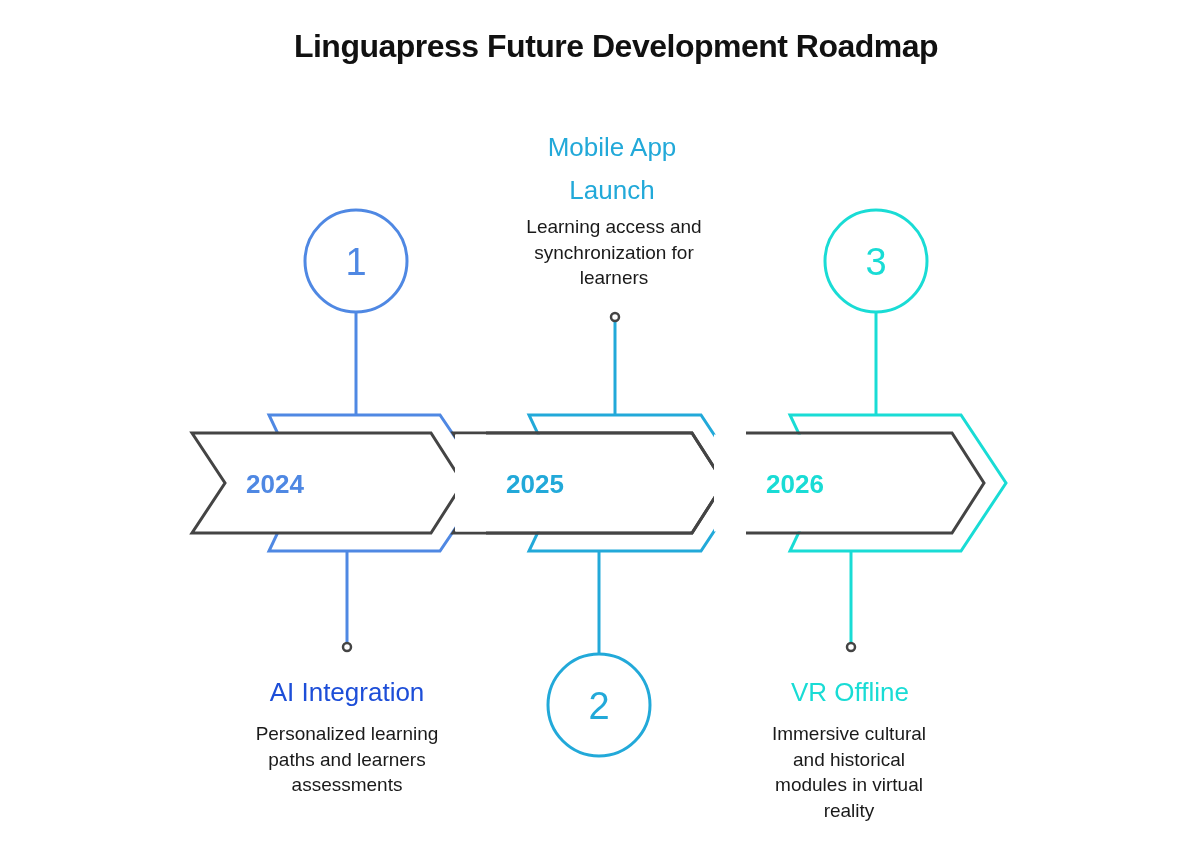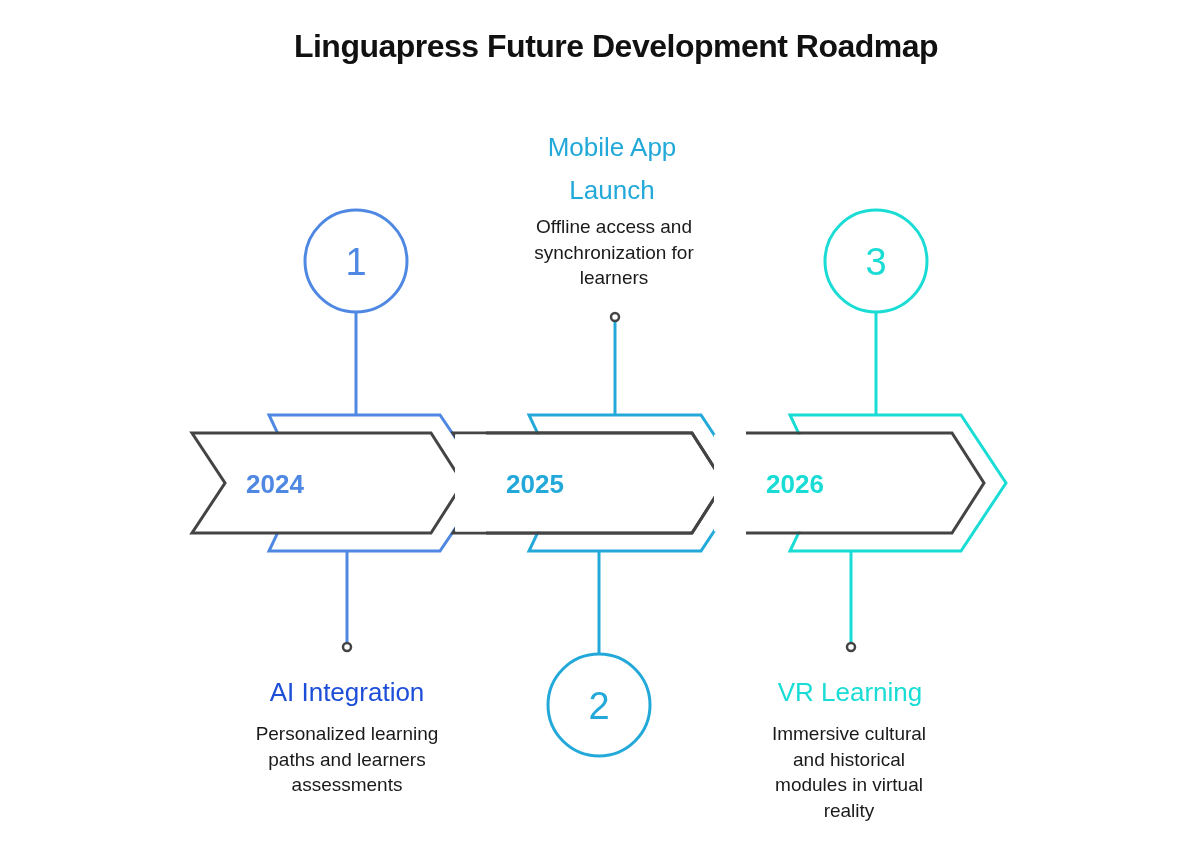--- a/index.html
+++ b/index.html
@@ -53,19 +53,19 @@
   <polyline points="486,433 692,433 724,483 692,533 486,533" fill="none" stroke="#444" stroke-width="3"></polyline>
   <polygon points="714,434.5 950,434.5 982,483 950,531.5 714,531.5" fill="#fff" stroke="none"></polygon>
   <polyline points="746,433 952,433 984,483 952,533 746,533" fill="none" stroke="#444" stroke-width="3"></polyline>
 
   <text x="246" y="493" class="year" fill="#4f88e3">2024</text>
   <text x="506" y="493" class="year" fill="#22a9d9">2025</text>
   <text x="766" y="493" class="year" fill="#19dcd5">2026</text>
 </svg>
 
 <div class="heading" style="left:512px; top:126px; width:200px; color:#22a9d9;">Mobile App Launch</div>
-<div class="desc" style="left:512px; top:214px; width:204px;">Offline access and synchronization for learners</div>
+<div class="desc" style="left:512px; top:214px; width:204px;">Learning access and synchronization for learners</div>
 
 <div class="heading" style="left:232px; top:671px; width:230px; color:#1d4ed8;">AI Integration</div>
 <div class="desc" style="left:255px; top:721px; width:184px;">Personalized learning paths and learners assessments</div>
 
-<div class="heading" style="left:740px; top:671px; width:220px; color:#19dcd5;">VR Learning</div>
+<div class="heading" style="left:740px; top:671px; width:220px; color:#19dcd5;">VR Offline</div>
 <div class="desc" style="left:756px; top:721px; width:186px;">Immersive cultural and historical modules in virtual reality</div>
 
 </body></html>

